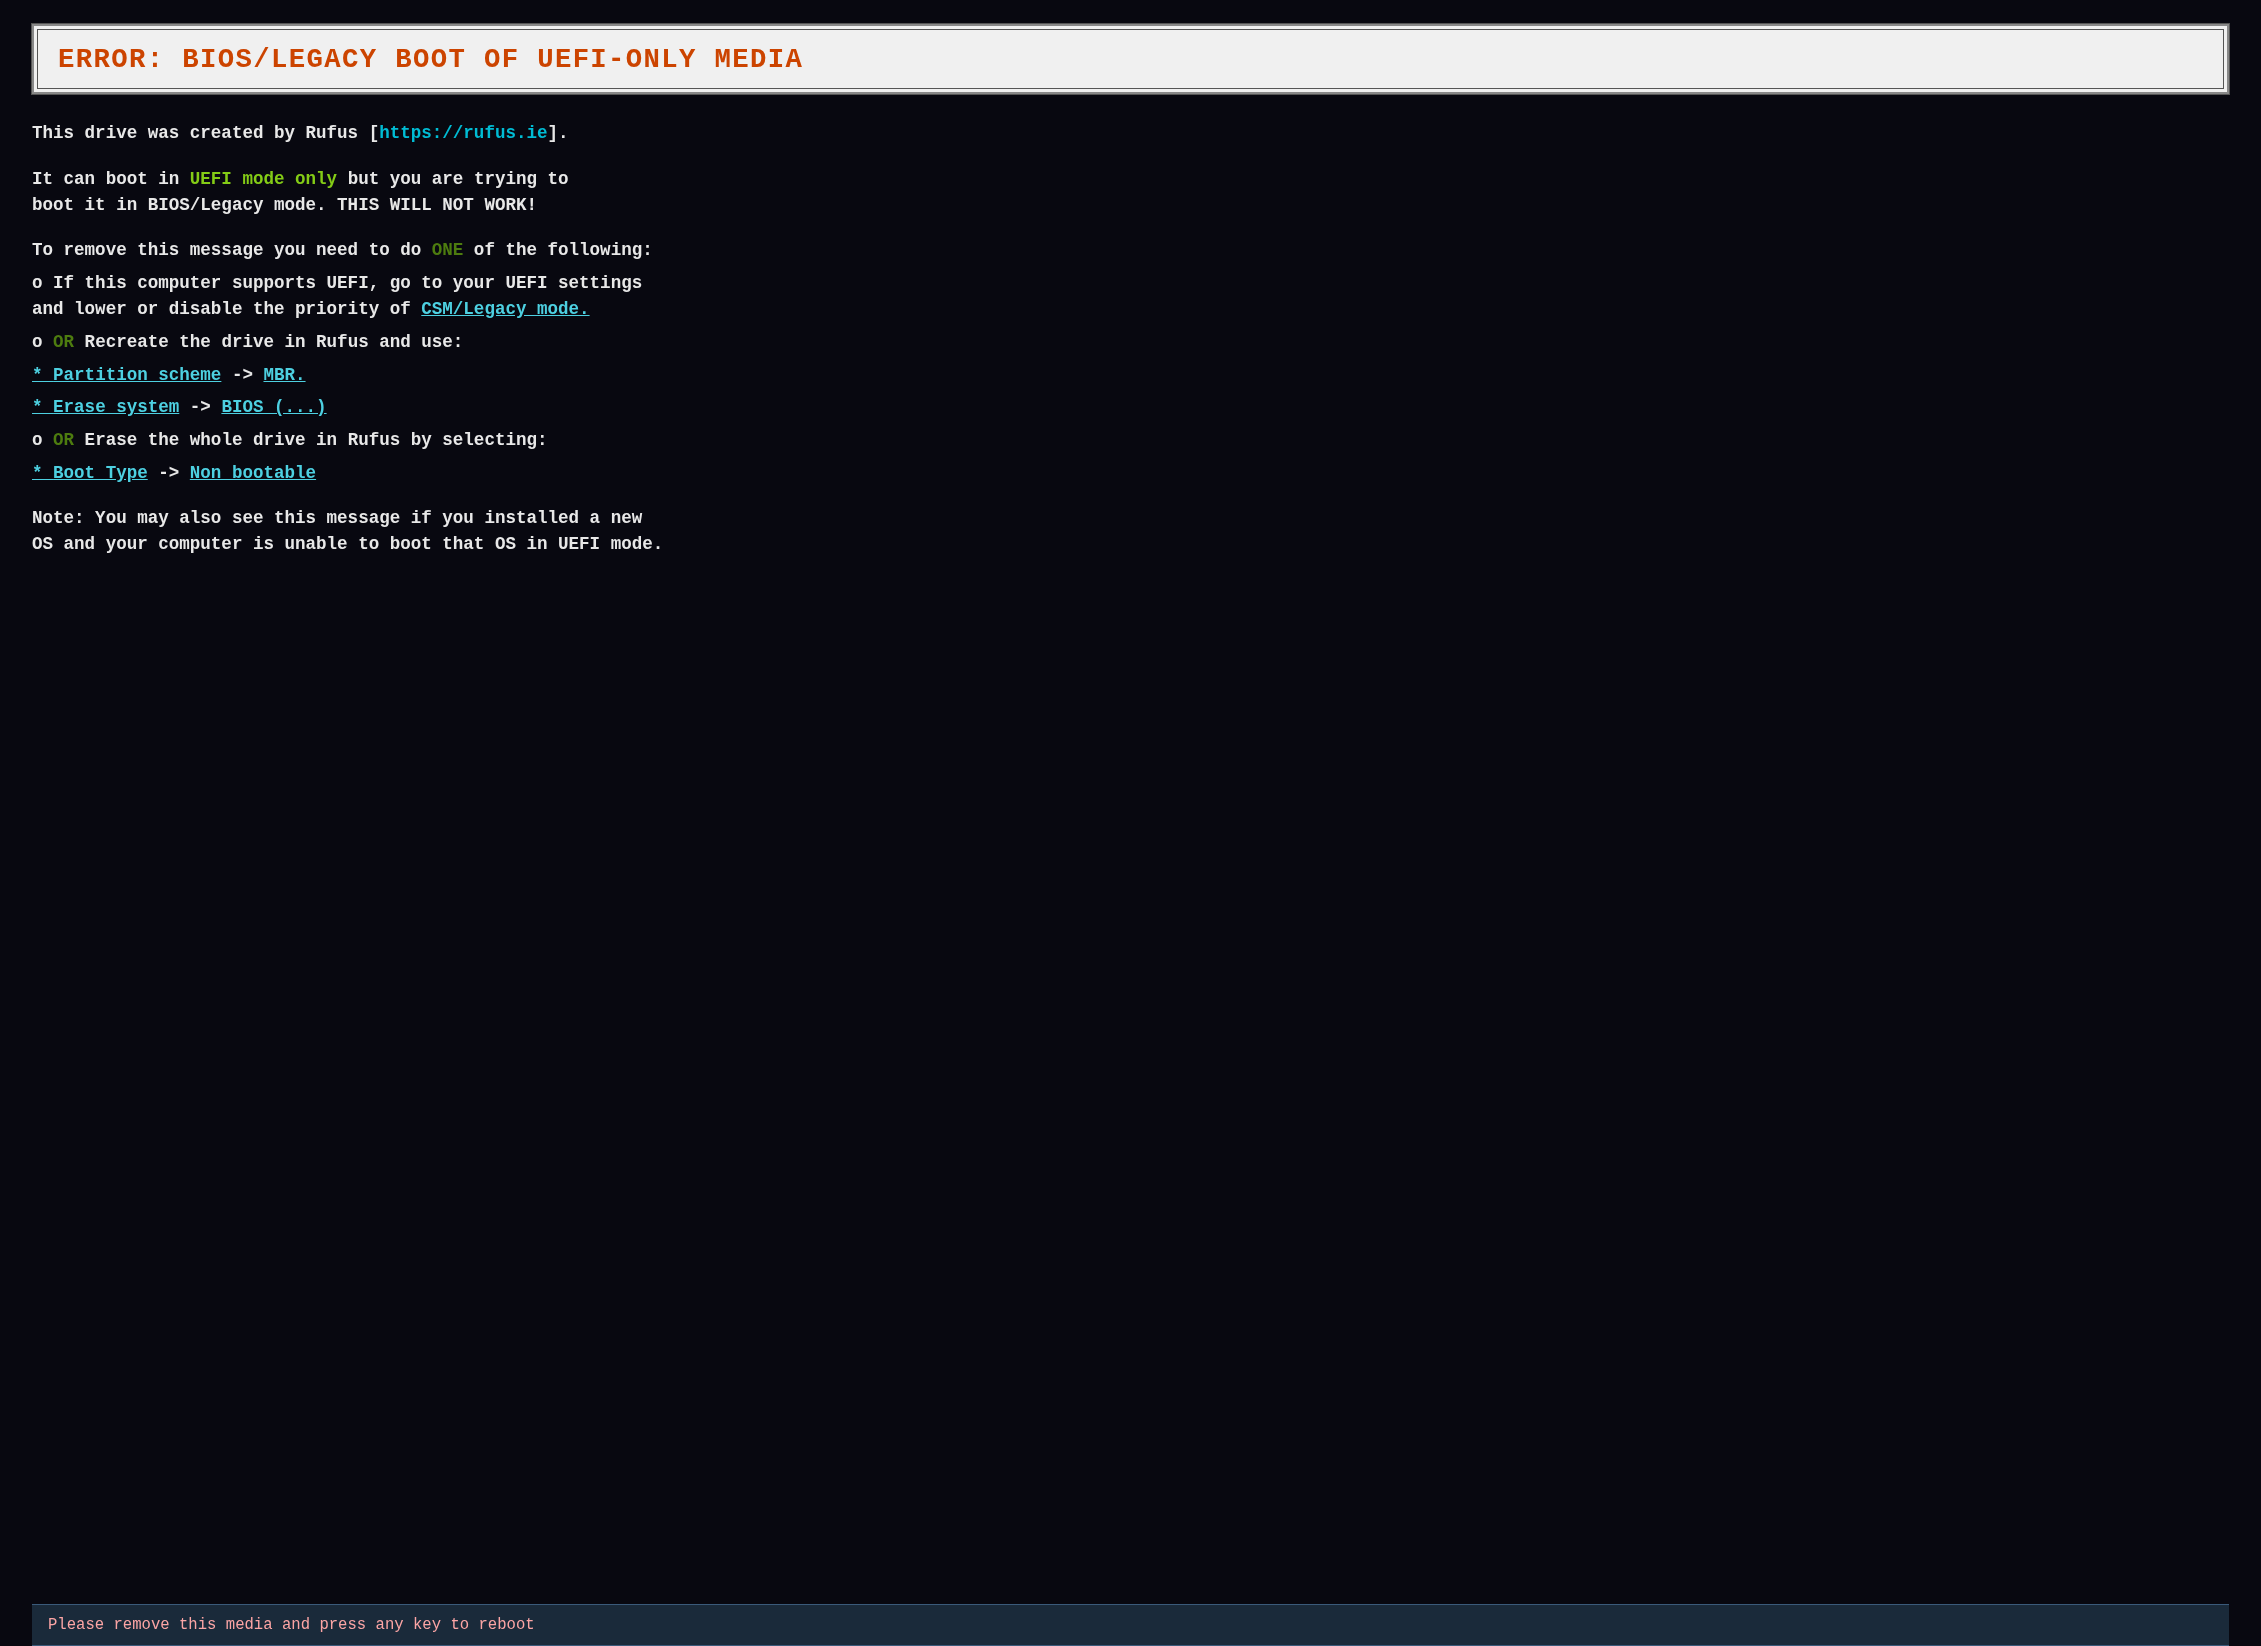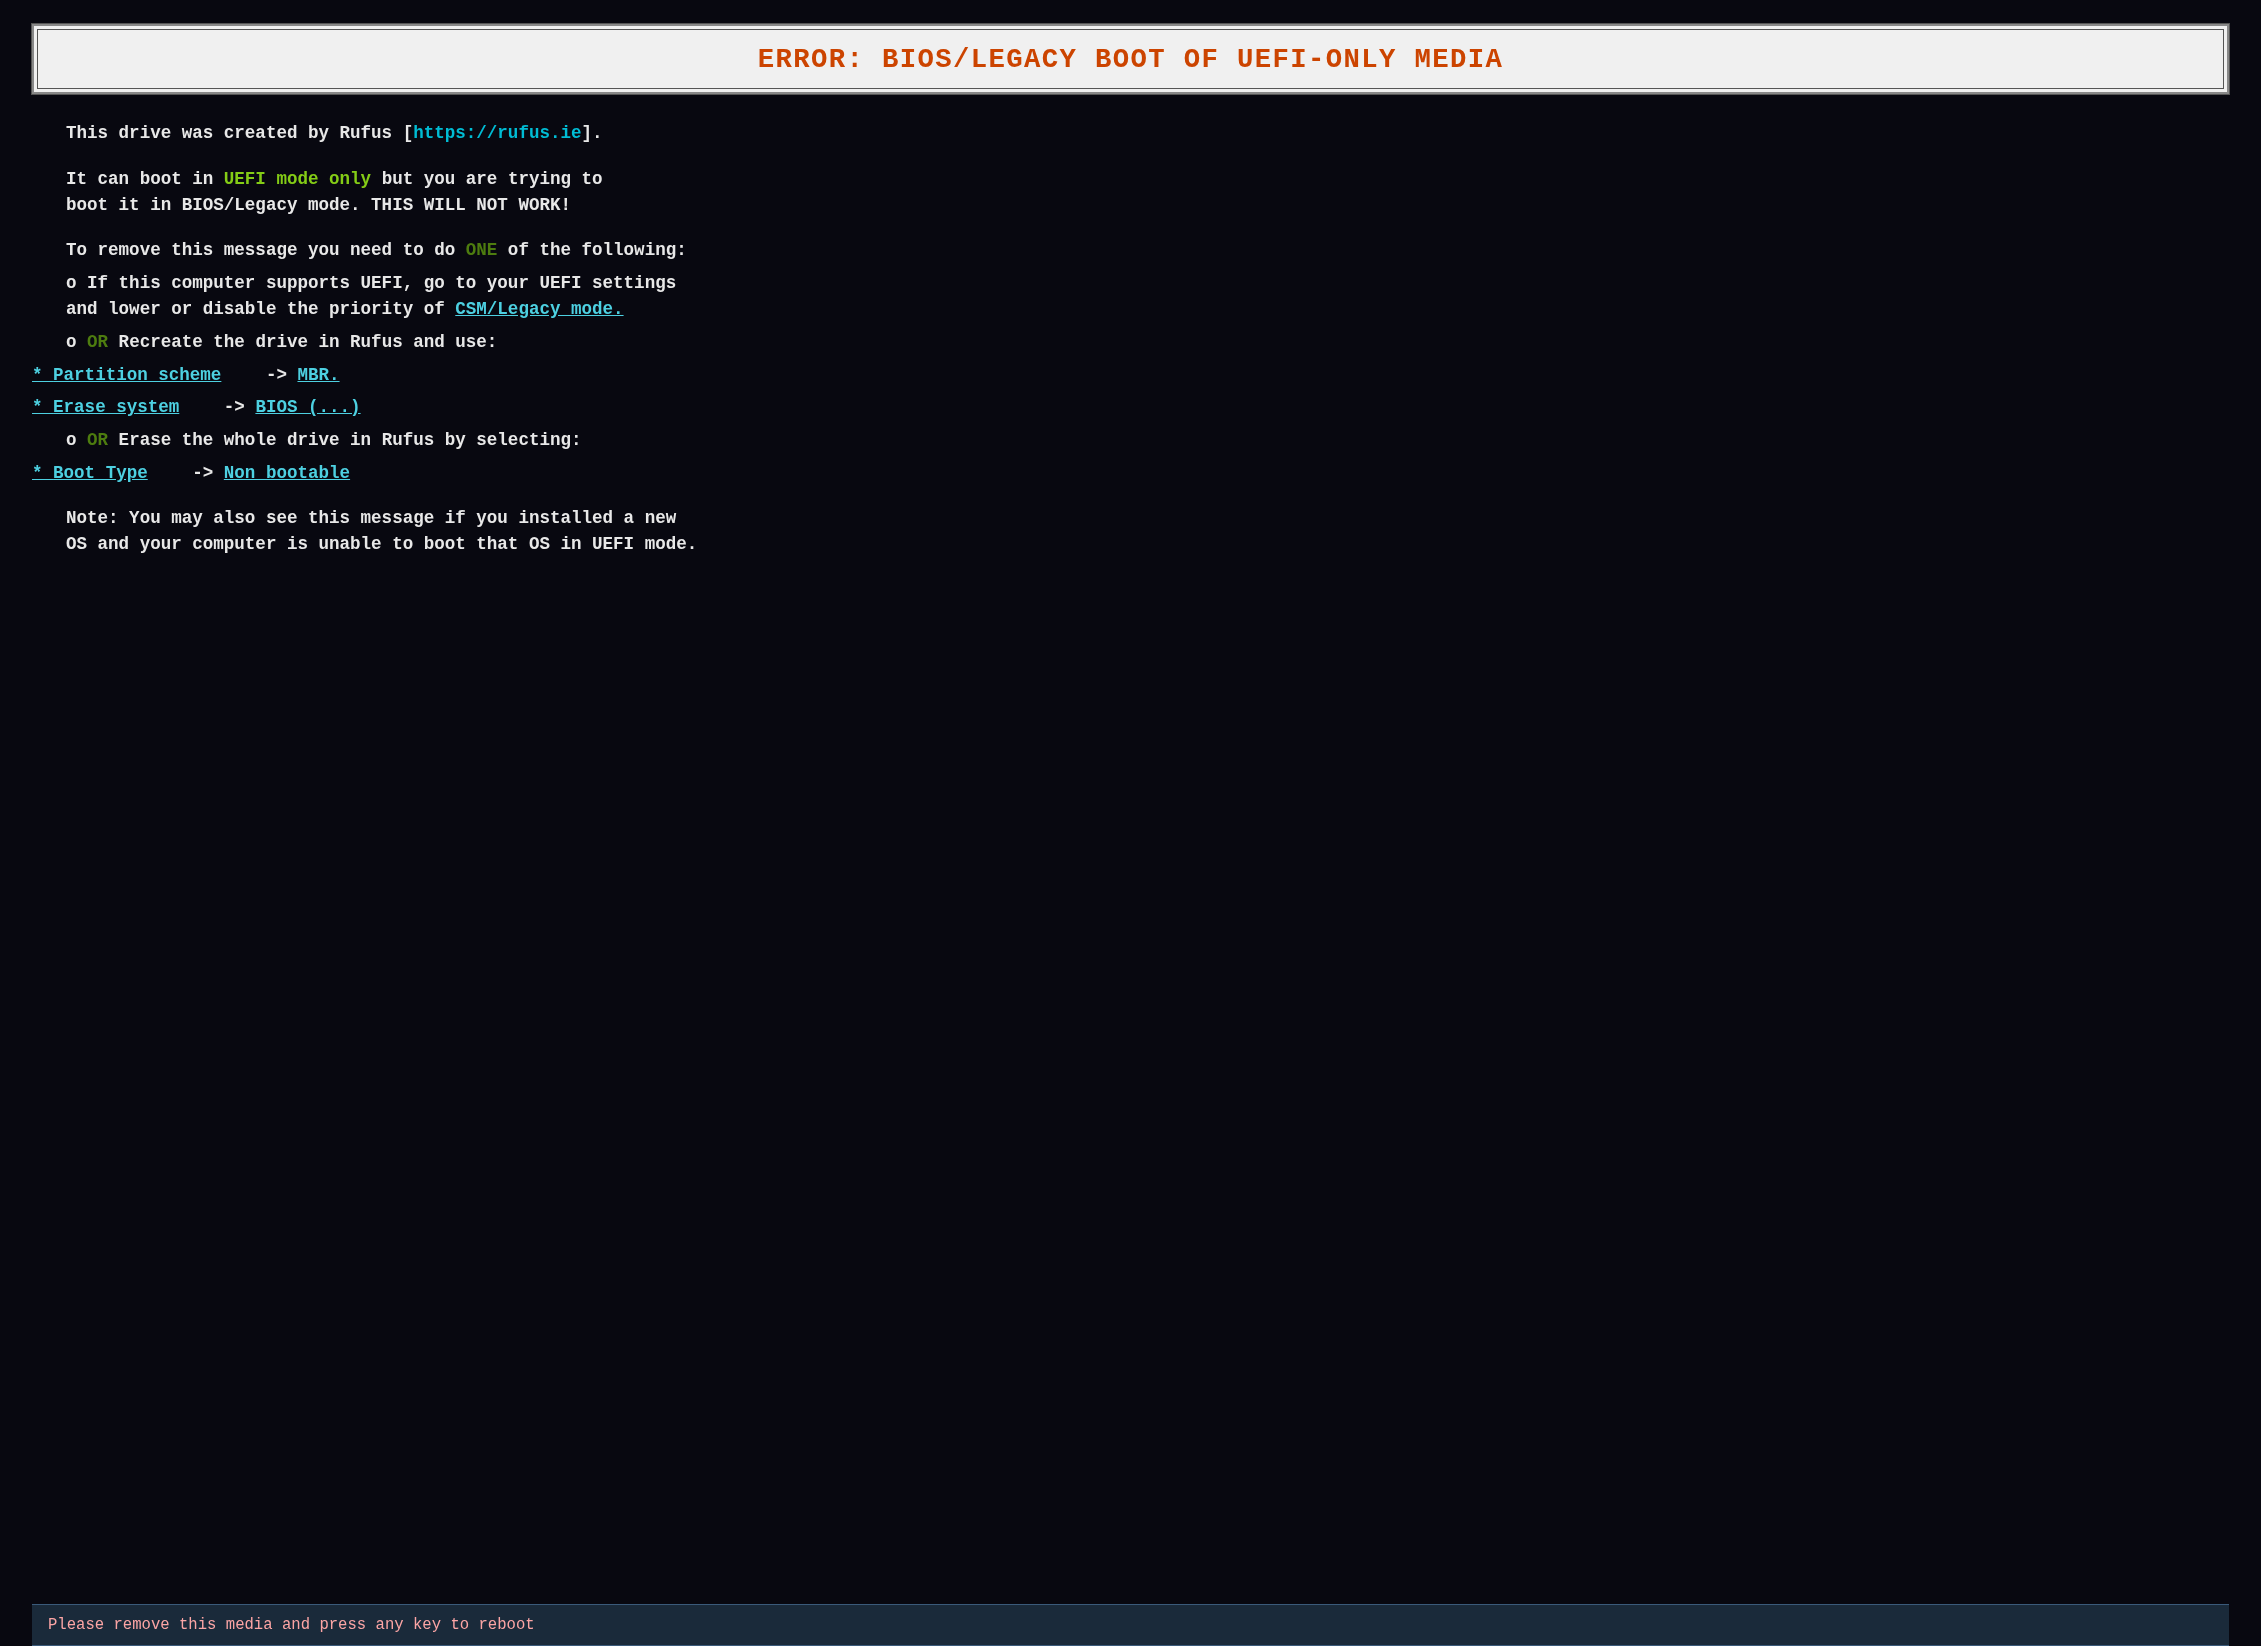--- a/index.html
+++ b/index.html
@@ -28,21 +28,21 @@
       flex-direction: column;
       position: relative;
     }
 
     .error-box {
       border: 2.4px solid #888;
       outline: 1.6px solid #555;
       background-color: #f0f0f0;
       padding: 17.6px 24px;
       margin-bottom: 26px;
-      text-align: center;
+      text-align: left;
       position: relative;
     }
 
     .error-box::before {
       content: '';
       position: absolute;
       top: 3.2px;
       left: 3.2px;
       right: 3.2px;
       bottom: 3.2px;
@@ -65,21 +65,20 @@
 
     .line {
       font-size: 1.35em;
       font-weight: bold;
       margin-bottom: 6.4px;
       line-height: 1.5;
     }
 
     .white {
       color: #e8e8e8;
-      margin-left: 34px;
     }
 
     .cyan {
       color: #00bcd4;
     }
 
     .orange {
       color: #84cc16;
     }
 

